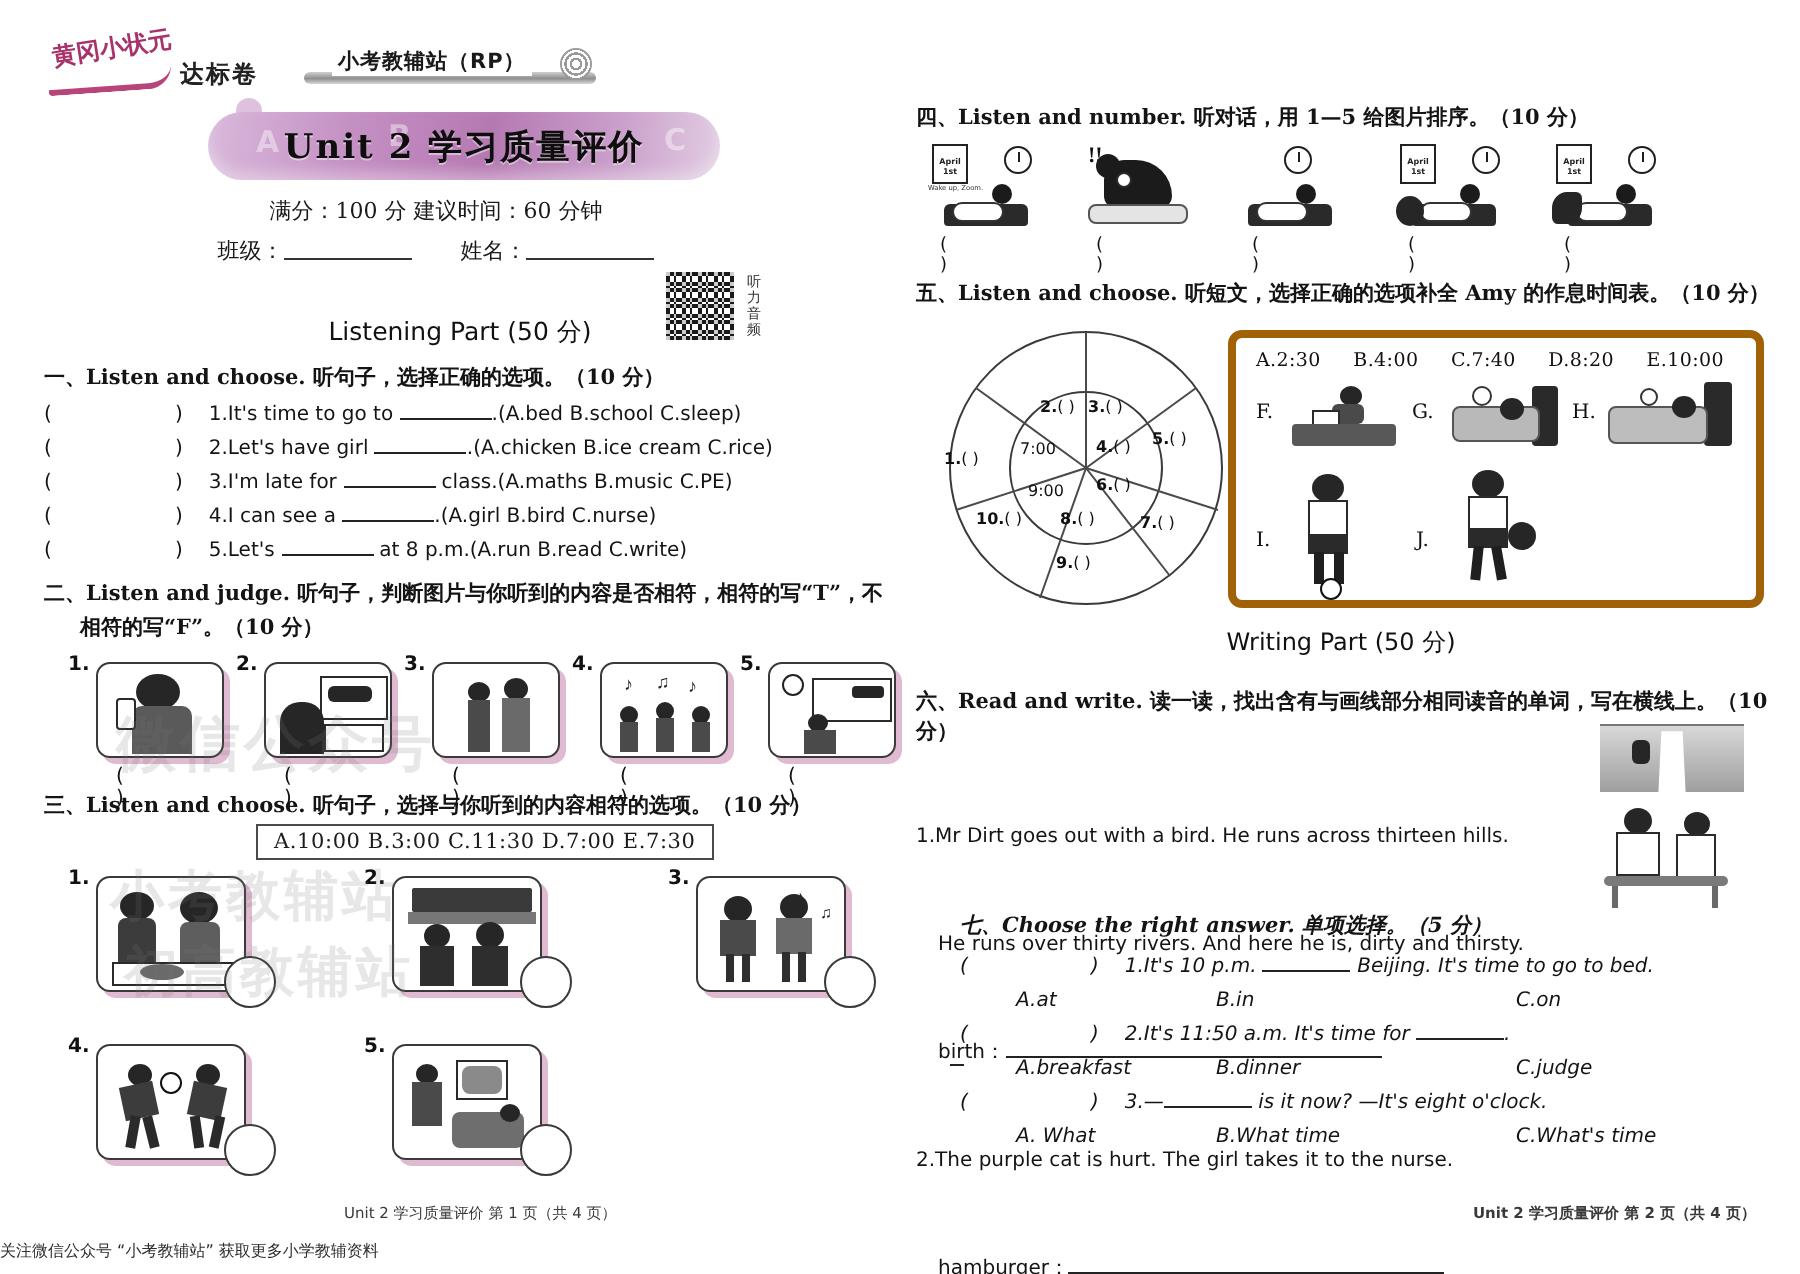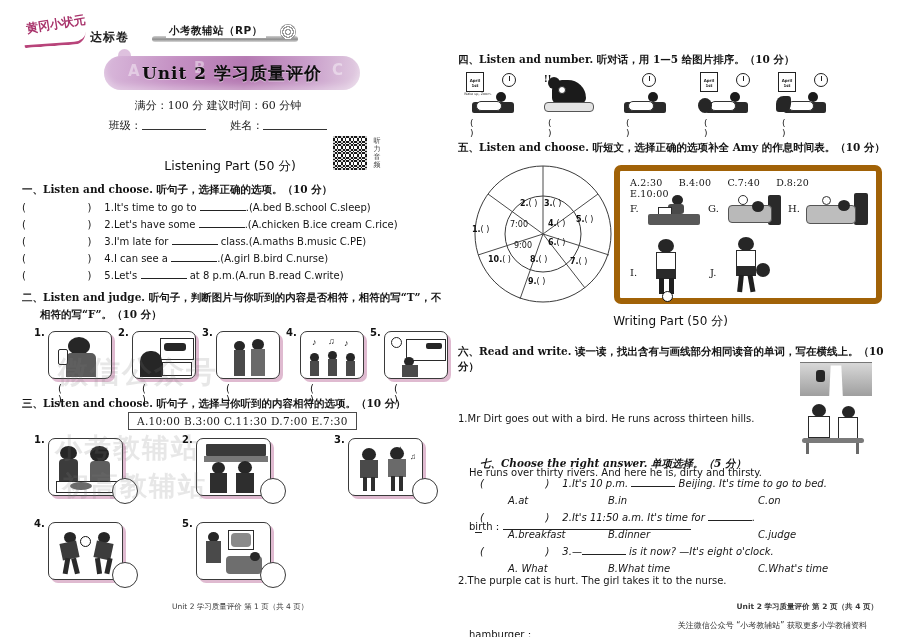--- a/index.html
+++ b/index.html
@@ -207,21 +207,21 @@
   .wheel svg { display:block; }
   .wlabel {
     position:absolute; font-family:"DejaVu Sans", sans-serif;
     font-size:8px; color:#111; white-space:nowrap;
   }
   .wlabel b { font-weight:bold; }
 
   
   .rpanel {
     position:absolute; left:614px; top:165px; width:268px; height:139px;
-    border:6px solid #a16207; border-radius:7px; background:#fff;
+    border:4px solid #a16207; border-radius:7px; background:#fff;
   }
   .rpanel .opts {
     position:absolute; left:10px; top:6px;
     font-family:"DejaVu Serif", serif; font-size:9.5px; color:#111;
     letter-spacing:0.2px;
   }
   .rpanel .opts span { margin-right:13px; }
   .lbl {
     position:absolute; font-family:"DejaVu Serif", serif; font-size:10px; color:#111;
   }
@@ -247,21 +247,21 @@
   
   .footL {
     position:absolute; left:172px; top:602px;
     font-family:"DejaVu Sans", sans-serif; font-size:7.5px; color:#3a3a3a;
   }
   .footR {
     position:absolute; right:22px; top:602px;
     font-family:"DejaVu Sans", sans-serif; font-size:7.5px; color:#3a3a3a; font-weight:bold;
   }
   .footC {
-    position:absolute; left:0; top:620px; width:867px; text-align:right;
+    position:absolute; left:0; top:620px; width:867px; text-align:left;
     font-family:"DejaVu Sans", sans-serif; font-size:8px; color:#2e2e2e;
   }
 
   
   .scene { position:absolute; inset:3px; }
   .fig { position:absolute; background:#232323; }
   .figw { position:absolute; background:#fff; border:1px solid #2a2a2a; }
 </style>
 </head>
 <body>
@@ -310,21 +310,21 @@
     <div class="qr-label">听力音频</div>
   </div>
 
   <div style="position:absolute;left:22px;top:182px;width:420px;">
     <div class="q-head">一、Listen and choose. 听句子，选择正确的选项。（10 分）</div>
     <div style="margin-top:2px;">
       <div class="q-item">
         <span class="paren">(&nbsp;&nbsp;&nbsp;)</span><span>1.</span><span>It's time to go to </span><span class="blank-s"></span><span>.</span><span>(A.bed   B.school   C.sleep)</span>
       </div>
       <div class="q-item">
-        <span class="paren">(&nbsp;&nbsp;&nbsp;)</span><span>2.</span><span>Let's have some </span><span class="blank-s"></span><span>.</span><span>(A.chicken   B.ice cream   C.rice)</span>
+        <span class="paren">(&nbsp;&nbsp;&nbsp;)</span><span>2.</span><span>Let's have girl </span><span class="blank-s"></span><span>.</span><span>(A.chicken   B.ice cream   C.rice)</span>
       </div>
       <div class="q-item">
         <span class="paren">(&nbsp;&nbsp;&nbsp;)</span><span>3.</span><span>I'm late for </span><span class="blank-s"></span><span> class.</span><span>(A.maths   B.music   C.PE)</span>
       </div>
       <div class="q-item">
         <span class="paren">(&nbsp;&nbsp;&nbsp;)</span><span>4.</span><span>I can see a </span><span class="blank-s"></span><span>.</span><span>(A.girl   B.bird   C.nurse)</span>
       </div>
       <div class="q-item">
         <span class="paren">(&nbsp;&nbsp;&nbsp;)</span><span>5.</span><span>Let's </span><span class="blank-s"></span><span> at 8 p.m.</span><span>(A.run   B.read   C.write)</span>
       </div>

